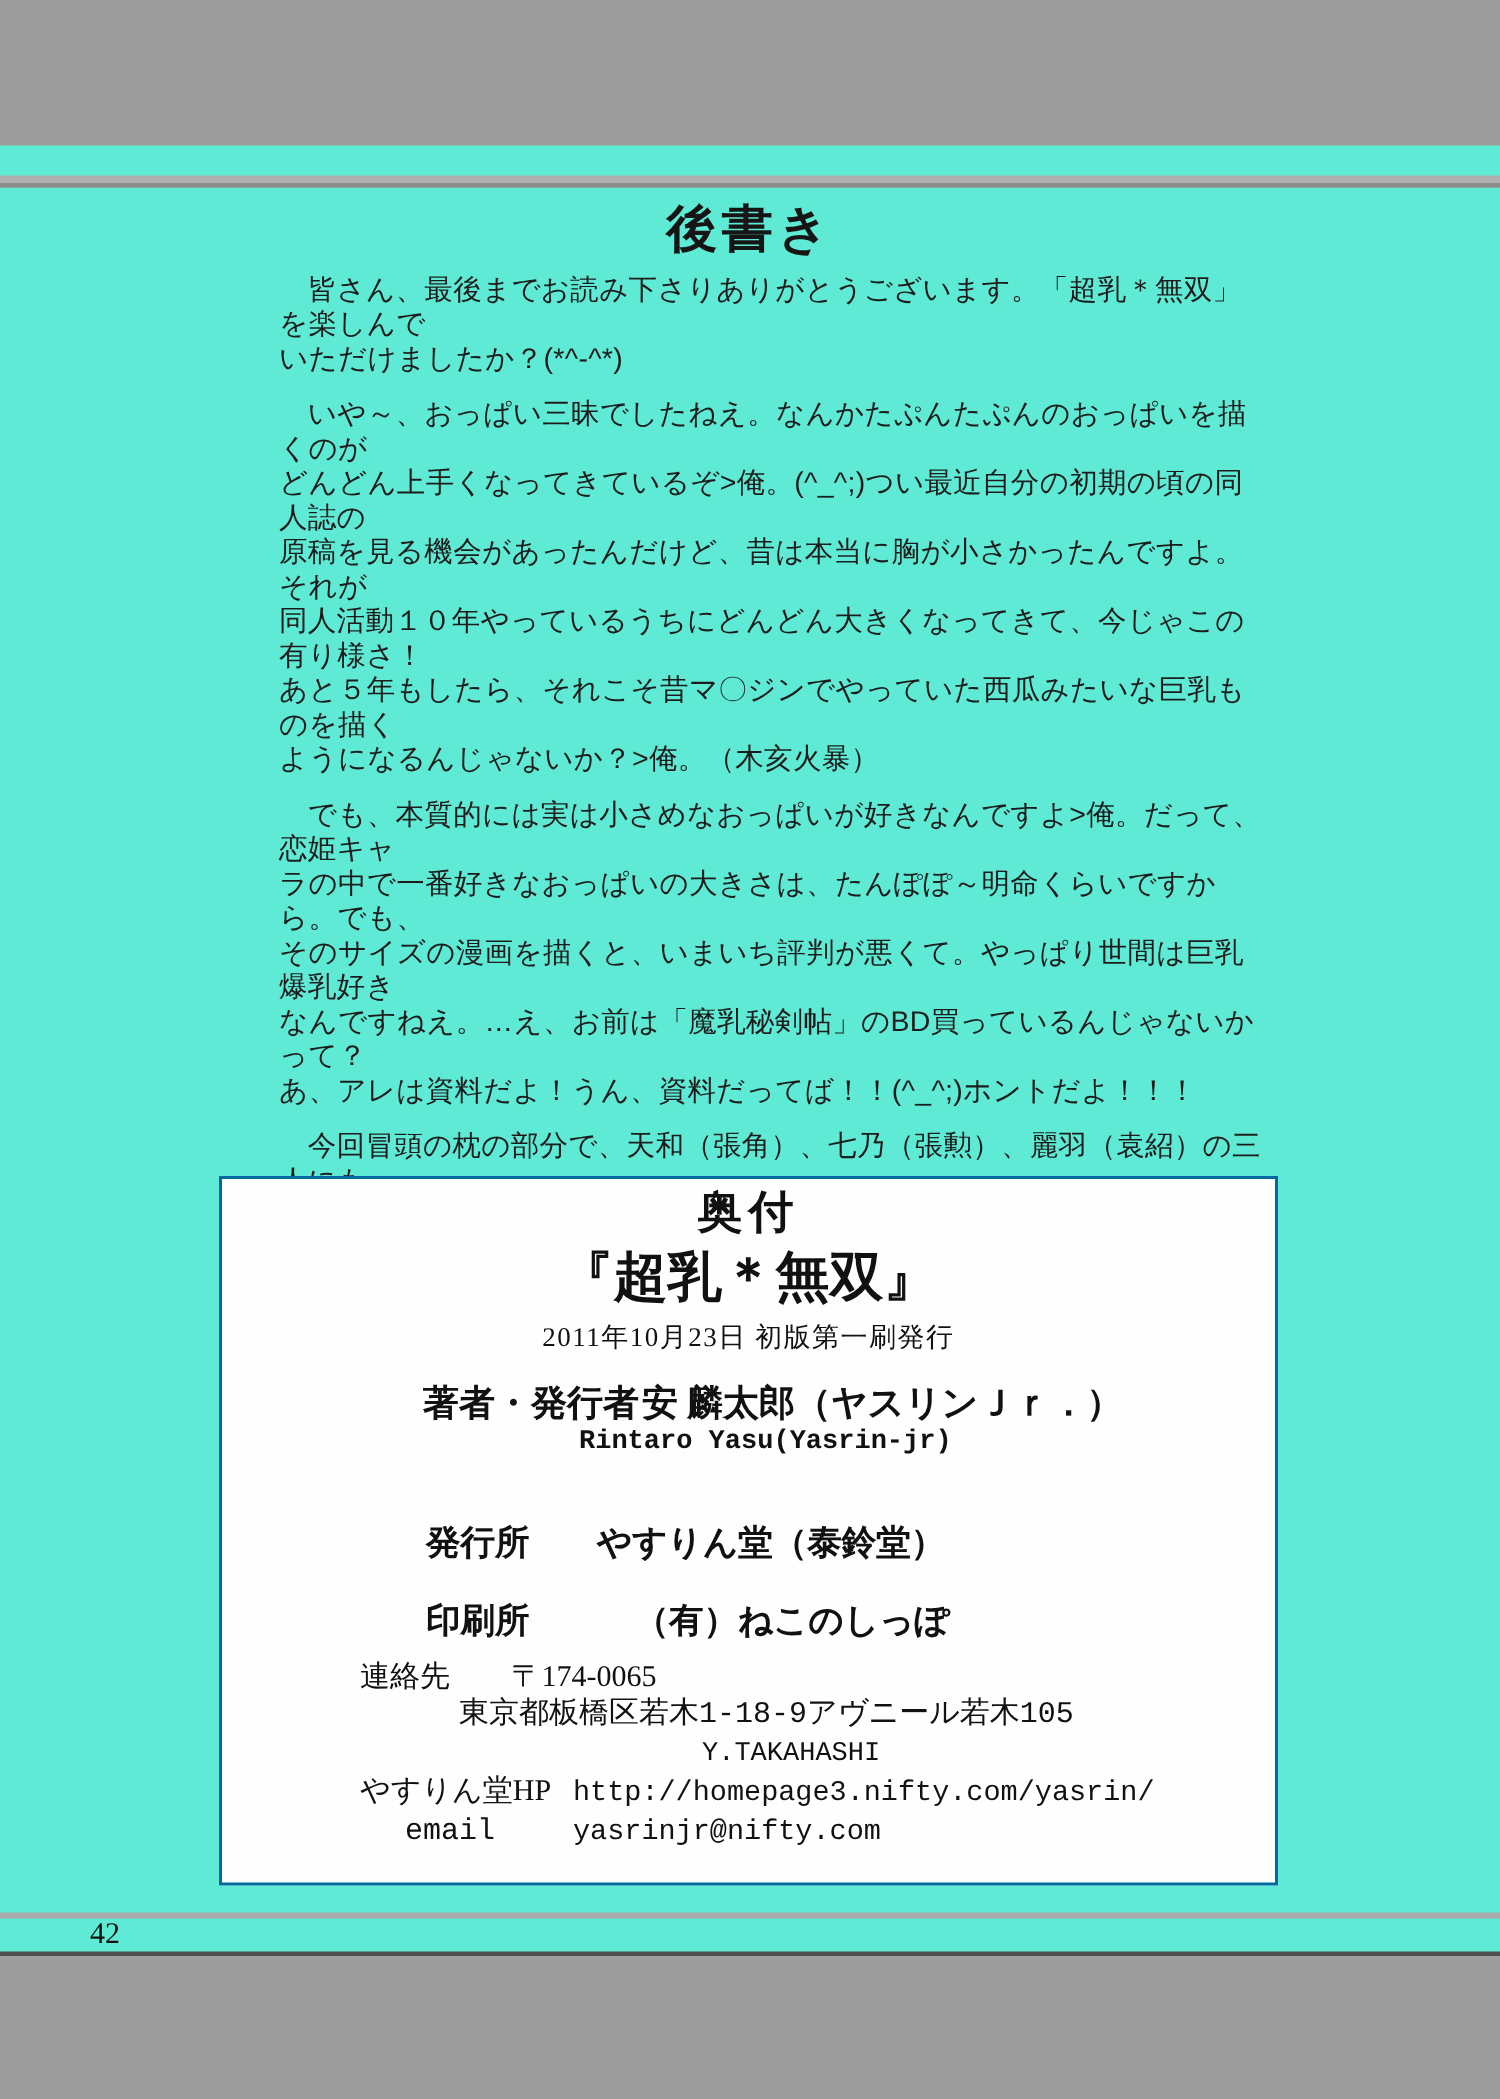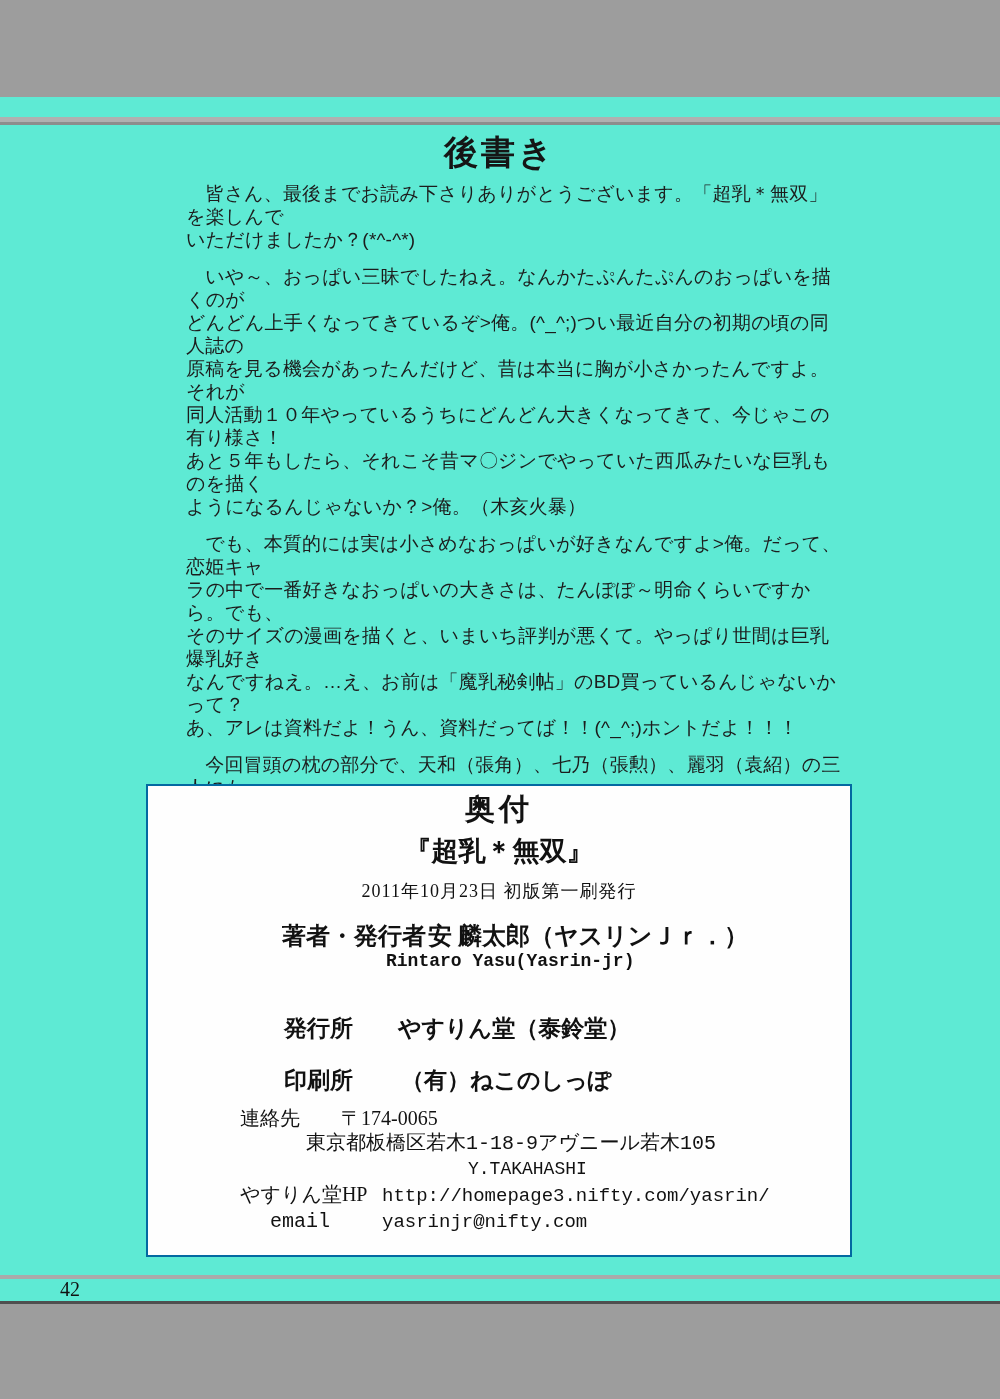--- a/index.html
+++ b/index.html
@@ -79,21 +79,21 @@
     margin-top: 6px;
     text-align: center;
     font-size: 30px; font-weight: bold;
     letter-spacing: 4px;
     line-height: 34px;
   }
   .c-booktitle {
     margin-top: 6px;
     text-align: center;
     font-family: "Liberation Serif", "DejaVu Serif", serif;
-    font-size: 27px; font-weight: bold;
+    font-size: 36px; font-weight: bold;
     line-height: 38px;
   }
   .c-edition {
     margin-top: 10px;
     text-align: center;
     font-family: "Liberation Serif", "DejaVu Serif", serif;
     font-size: 18px;
     letter-spacing: 1px;
     line-height: 22px;
   }
@@ -112,21 +112,21 @@
     line-height: 22px;
   }
   .row-publisher, .row-printer {
     font-size: 23px; font-weight: bold;
     line-height: 28px;
     margin-left: 136px;
   }
   .row-publisher { margin-top: 26px; }
   .row-printer { margin-top: 8px; }
   .row-publisher .lbl, .row-printer .lbl { width: 114px; flex: none; margin-top: 16px; }
-  .row-printer .val { margin-left: 3px; }
+  .row-printer .val { margin-left: 25px; }
   .row-contact {
     margin: 12px 0 0 92px;
     font-family: "Liberation Serif", "DejaVu Serif", serif;
     font-size: 20px;
     line-height: 24px;
   }
   .row-contact .lbl { width: 101px; flex: none; }
   .c-address {
     margin: 2px 0 0 158px;
     font-family: Liberation Mono, monospace;

